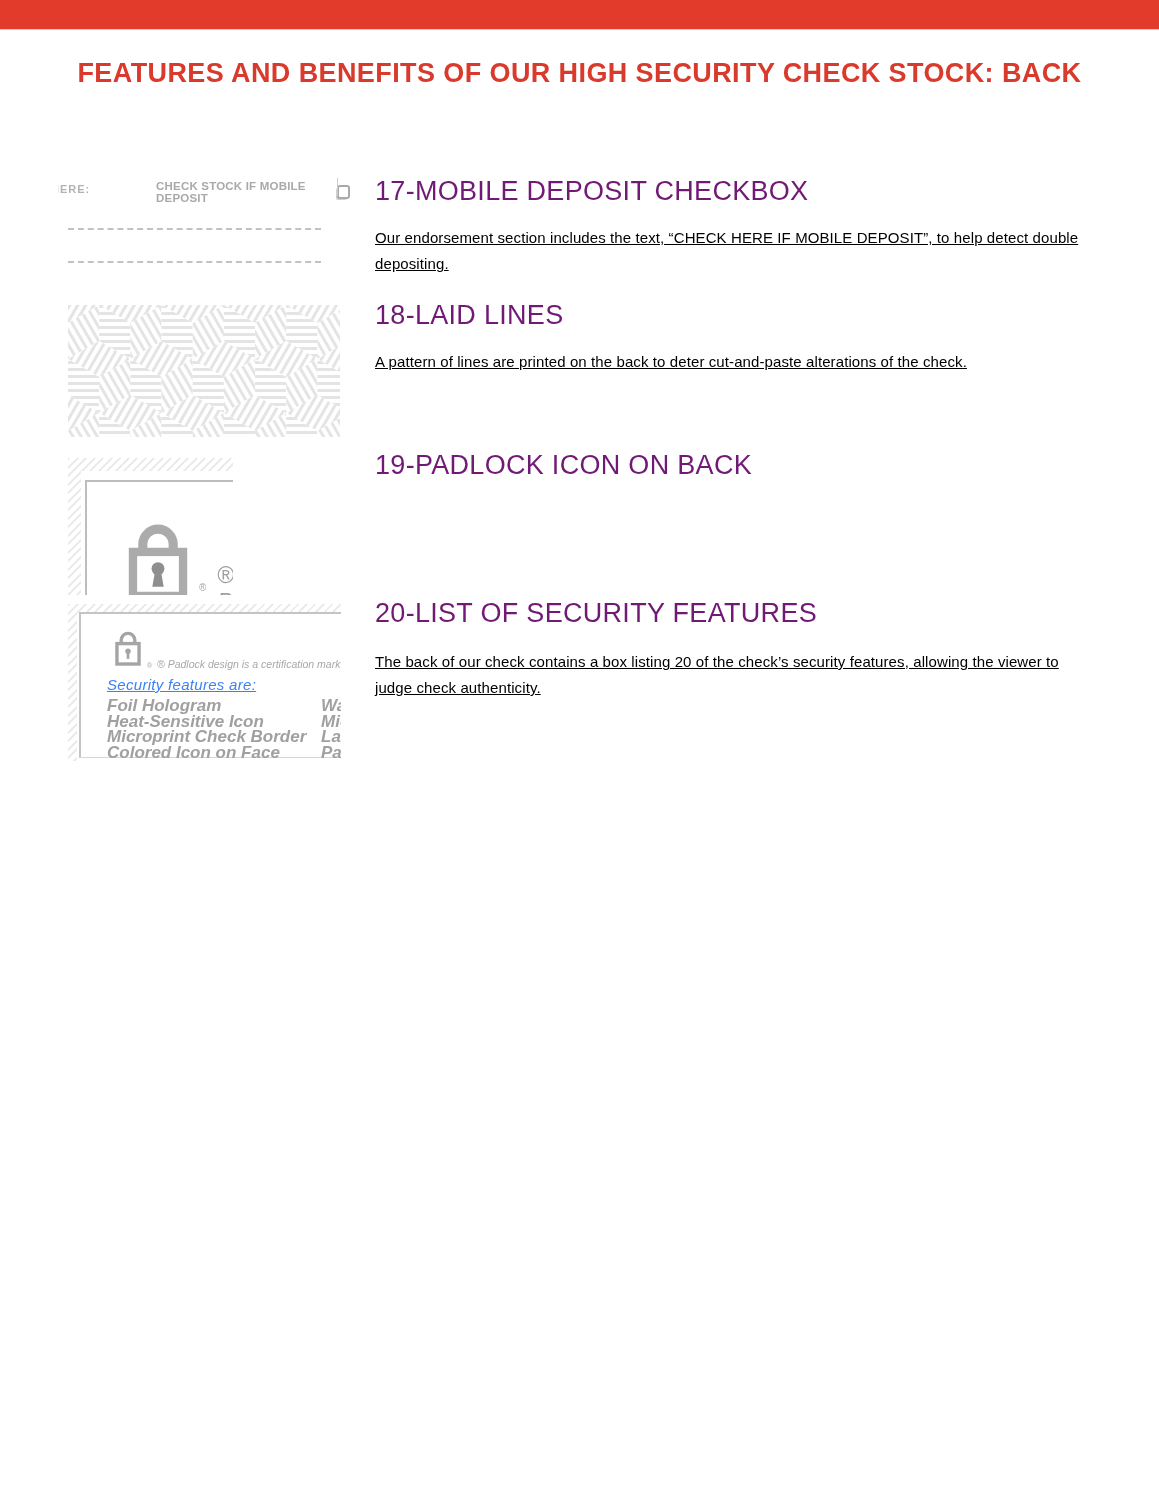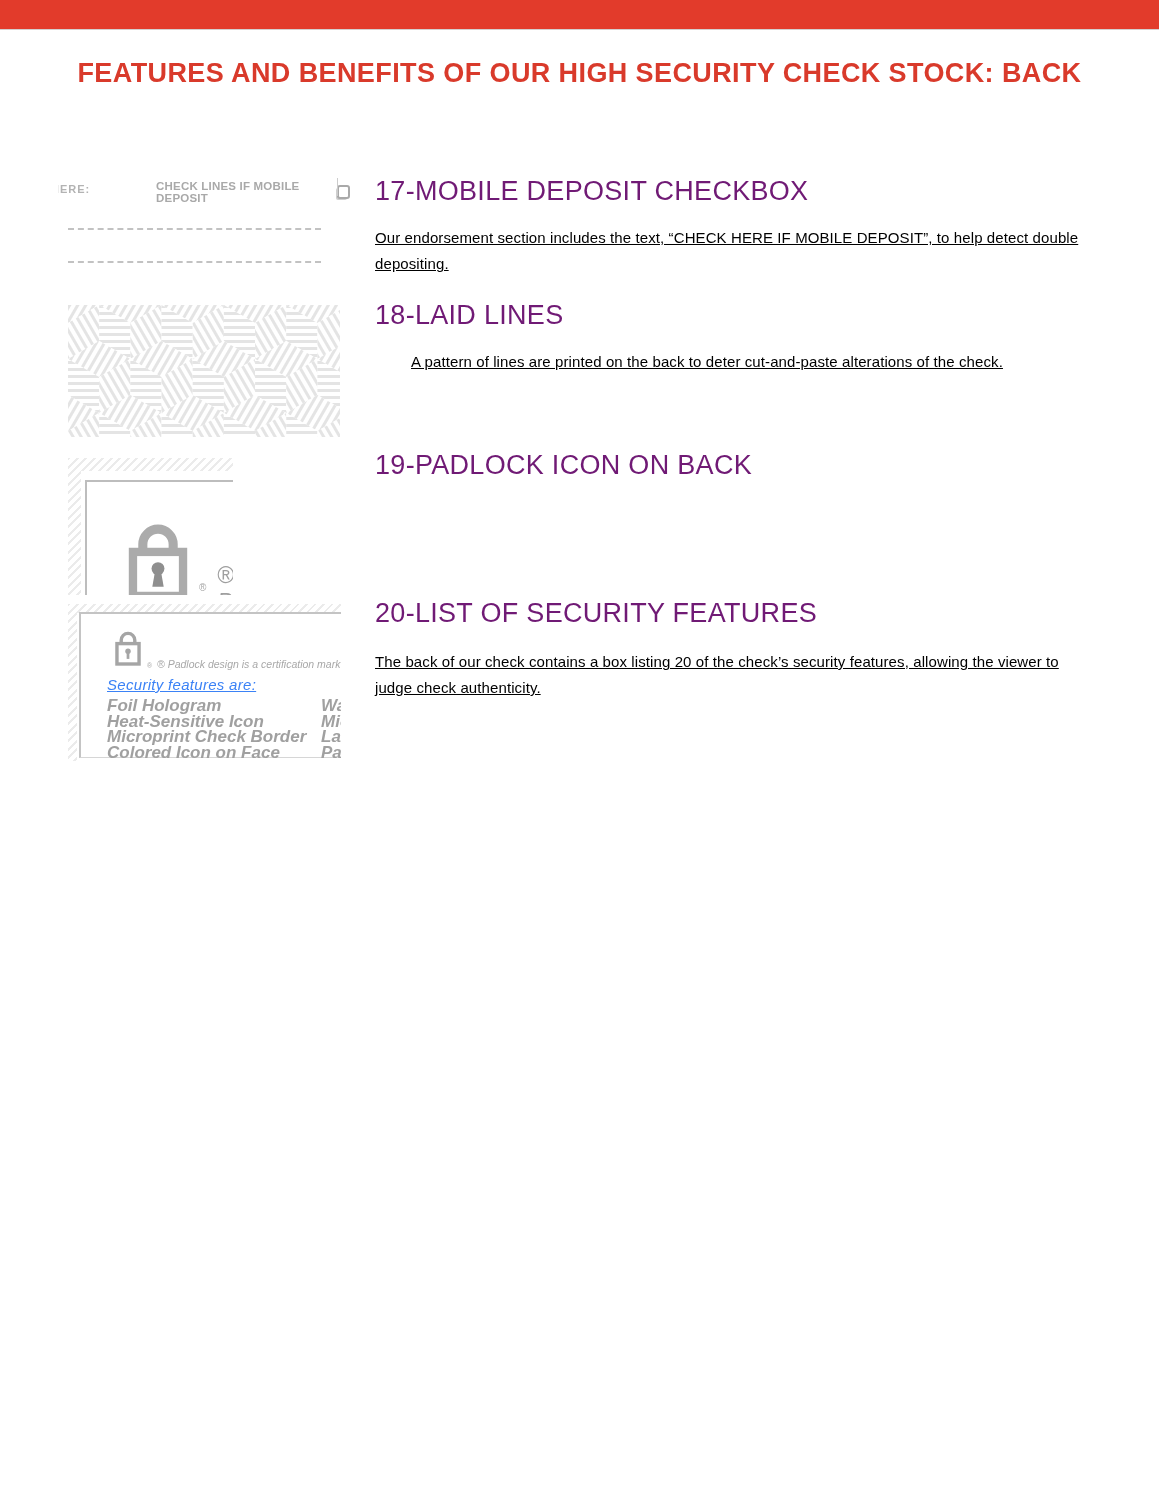--- a/index.html
+++ b/index.html
@@ -87,21 +87,21 @@
   
   .section-heading {
     position:absolute; left:375px; width:715px; font-size:27px; color:#701a75;
     letter-spacing:0.3px;
   }
   .section-body {
     position:absolute; left:375px; width:715px; font-size:15px; color:#000000;
     line-height:26px; letter-spacing:0.1px;text-decoration:underline;
   }
   .h17 { top:176px; } .b17 { top:225px; }
-  .h18 { top:300px; } .b18 { top:349px;margin-left:36px; }
+  .h18 { top:300px; } .b18 { top:349px; }
   .h19 { top:450px; } .b19 { top:498px; }
   .h20 { top:598px; } .b20 { top:649px; }
 
   
   .footer {
     position:absolute; left:0; top:1430px; width:100%; height:70px;
     background:#e23b2b; display:flex; align-items:center; justify-content:center;
   }
   .logo { display:flex; align-items:center; }
   .logo-circle {
@@ -123,21 +123,21 @@
 
 <div class="page">
 
   <div class="top-bar"></div>
 
   <div class="page-title">FEATURES AND BENEFITS OF OUR HIGH SECURITY CHECK STOCK: BACK</div>
 
   <div class="fig fig-endorse">
     <span class="endorse-partial">HERE:</span>
     <div class="endorse-row">
-      <span class="endorse-label">CHECK LINES IF MOBILE DEPOSIT</span>
+      <span class="endorse-label">CHECK STOCK IF MOBILE DEPOSIT</span>
       <span class="mobile-checkbox"></span>
     </div>
     <span class="endorse-tick"></span>
     <div class="dash-line l1"></div>
     <div class="dash-line l2"></div>
   </div>
 
   <div class="fig fig-laid">
     <svg id="laidlines" width="272" height="132" viewBox="0 0 272 132">
       <defs>

